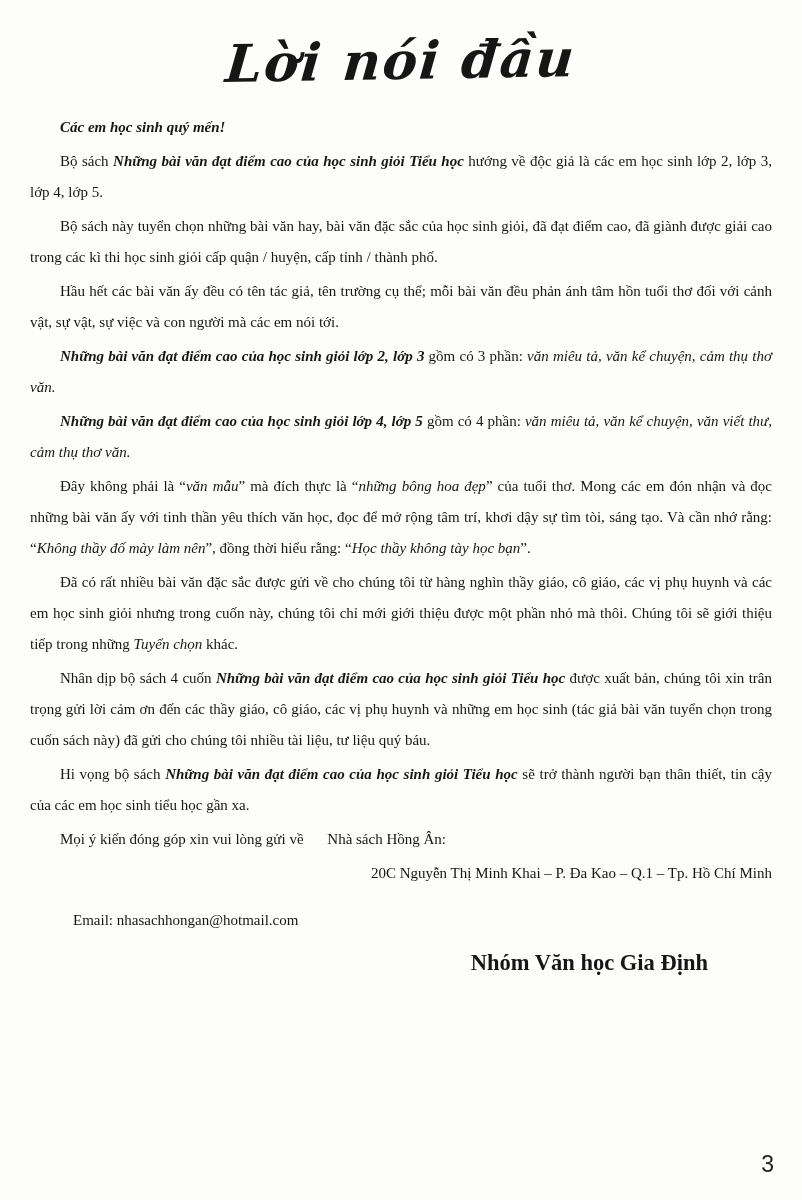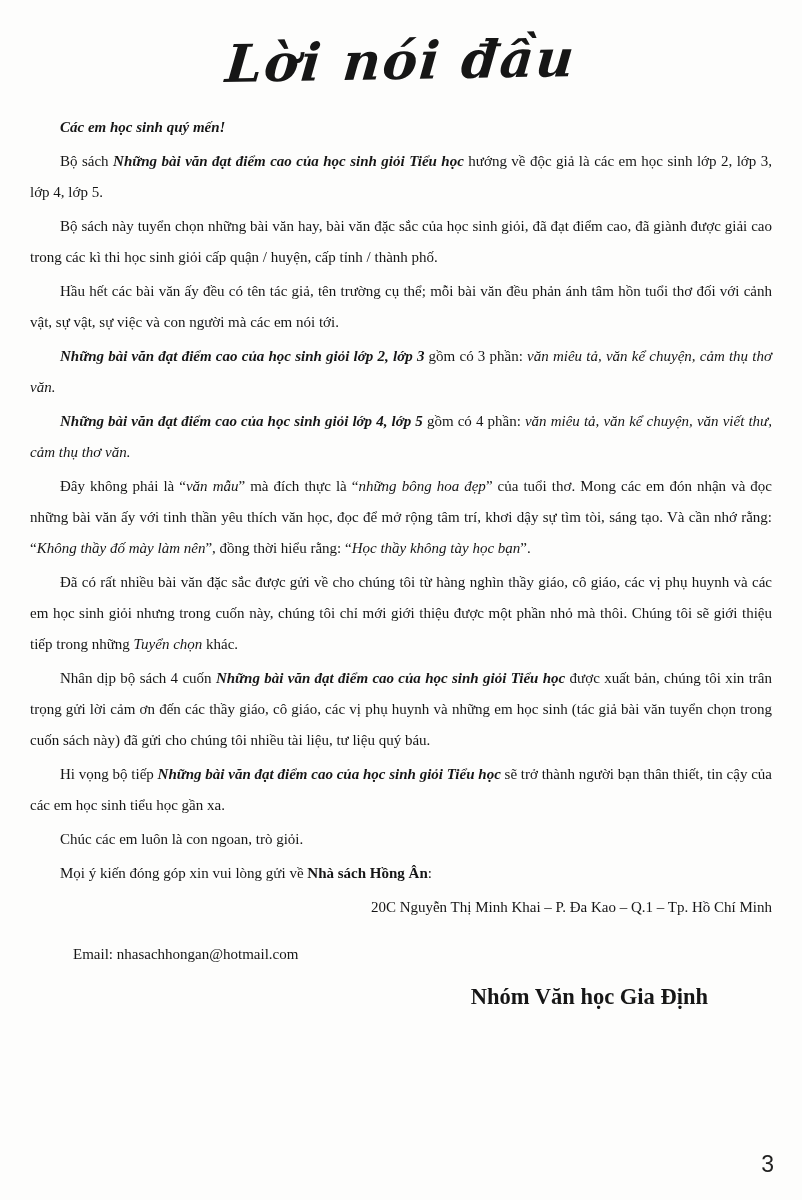--- a/index.html
+++ b/index.html
@@ -35,21 +35,21 @@
   }
   .content p.body {
     margin: 0 0 3px 0;
     text-indent: 30px;
     text-align: justify;
     font-size: 15px;
     line-height: 31px;
   }
   .content p.body.address { text-indent: 52px; text-align: right; }
   .content p.body.email   { text-indent: 43px; text-align: left; margin-top: 16px; }
-  .b  { font-weight: bold; }
+  .b  { font-weight: normal; margin-left: 20px; }
   .i  { font-style: italic; }
   .bi { font-weight: bold; font-style: italic; }
   .signature {
     width: fit-content;
     margin: 10px 64px 0 auto;
     text-align: center;
     font-size: 22.5px;
     line-height: 33px;
   }
   .signature .group { font-weight: bold; }
@@ -74,22 +74,21 @@
   <div class="content">
       <p class="body"><span class="bi">Các em học sinh quý mến!</span></p>
       <p class="body"><span>Bộ sách </span><span class="bi">Những bài văn đạt điểm cao của học sinh giỏi Tiểu học</span><span> hướng về độc giả là các em học sinh lớp 2, lớp 3, lớp 4, lớp 5.</span></p>
       <p class="body"><span>Bộ sách này tuyển chọn những bài văn hay, bài văn đặc sắc của học sinh giỏi, đã đạt điểm cao, đã giành được giải cao trong các kì thi học sinh giỏi cấp quận / huyện, cấp tỉnh / thành phố.</span></p>
       <p class="body"><span>Hầu hết các bài văn ấy đều có tên tác giả, tên trường cụ thể; mỗi bài văn đều phản ánh tâm hồn tuổi thơ đối với cảnh vật, sự vật, sự việc và con người mà các em nói tới.</span></p>
       <p class="body"><span class="bi">Những bài văn đạt điểm cao của học sinh giỏi lớp 2, lớp 3</span><span> gồm có 3 phần: </span><span class="i">văn miêu tả, văn kể chuyện, cảm thụ thơ văn.</span></p>
       <p class="body"><span class="bi">Những bài văn đạt điểm cao của học sinh giỏi lớp 4, lớp 5</span><span> gồm có 4 phần: </span><span class="i">văn miêu tả, văn kể chuyện, văn viết thư, cảm thụ thơ văn.</span></p>
       <p class="body"><span>Đây không phải là “</span><span class="i">văn mẫu</span><span>” mà đích thực là “</span><span class="i">những bông hoa đẹp</span><span>” của tuổi thơ. Mong các em đón nhận và đọc những bài văn ấy với tinh thần yêu thích văn học, đọc để mở rộng tâm trí, khơi dậy sự tìm tòi, sáng tạo. Và cần nhớ rằng: “</span><span class="i">Không thầy đố mày làm nên</span><span>”, đồng thời hiểu rằng: “</span><span class="i">Học thầy không tày học bạn</span><span>”.</span></p>
       <p class="body"><span>Đã có rất nhiều bài văn đặc sắc được gửi về cho chúng tôi từ hàng nghìn thầy giáo, cô giáo, các vị phụ huynh và các em học sinh giỏi nhưng trong cuốn này, chúng tôi chỉ mới giới thiệu được một phần nhỏ mà thôi. Chúng tôi sẽ giới thiệu tiếp trong những </span><span class="i">Tuyển chọn</span><span> khác.</span></p>
       <p class="body"><span>Nhân dịp bộ sách 4 cuốn </span><span class="bi">Những bài văn đạt điểm cao của học sinh giỏi Tiểu học</span><span> được xuất bản, chúng tôi xin trân trọng gửi lời cảm ơn đến các thầy giáo, cô giáo, các vị phụ huynh và những em học sinh (tác giả bài văn tuyển chọn trong cuốn sách này) đã gửi cho chúng tôi nhiều tài liệu, tư liệu quý báu.</span></p>
-      <p class="body"><span>Hi vọng bộ tiếp </span><span class="bi">Những bài văn đạt điểm cao của học sinh giỏi Tiểu học</span><span> sẽ trở thành người bạn thân thiết, tin cậy của các em học sinh tiểu học gần xa.</span></p>
-      <p class="body"><span>Chúc các em luôn là con ngoan, trò giỏi.</span></p>
+      <p class="body"><span>Hi vọng bộ sách </span><span class="bi">Những bài văn đạt điểm cao của học sinh giỏi Tiểu học</span><span> sẽ trở thành người bạn thân thiết, tin cậy của các em học sinh tiểu học gần xa.</span></p>
       <p class="body"><span>Mọi ý kiến đóng góp xin vui lòng gửi về </span><span class="b">Nhà sách Hồng Ân</span><span>:</span></p>
       <p class="body address"><span>20C Nguyễn Thị Minh Khai – P. Đa Kao – Q.1 – Tp. Hồ Chí Minh</span></p>
       <p class="body email"><span>Email: nhasachhongan@hotmail.com</span></p>
     </div>
 
   <div class="signature">
     <div class="group">Nhóm Văn học Gia Định</div>
 
   </div>
 

